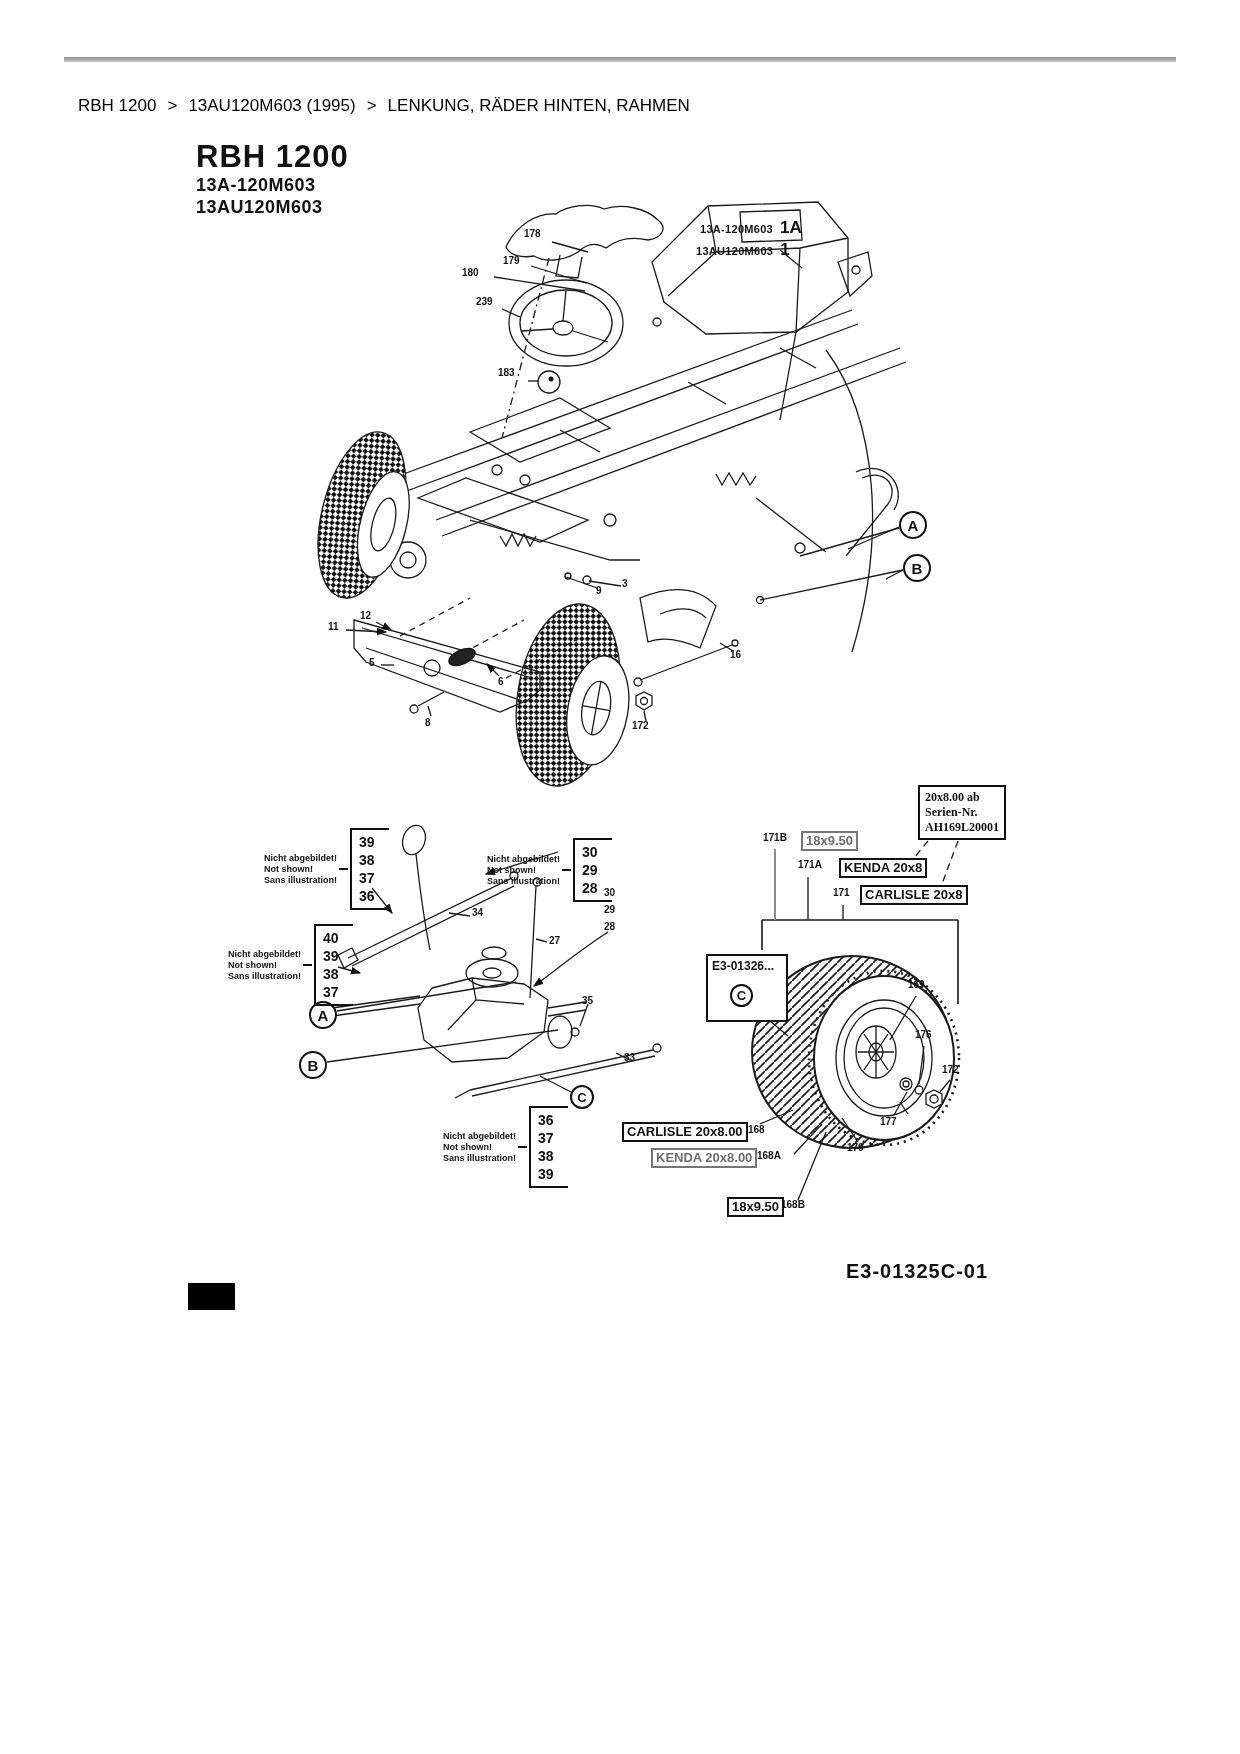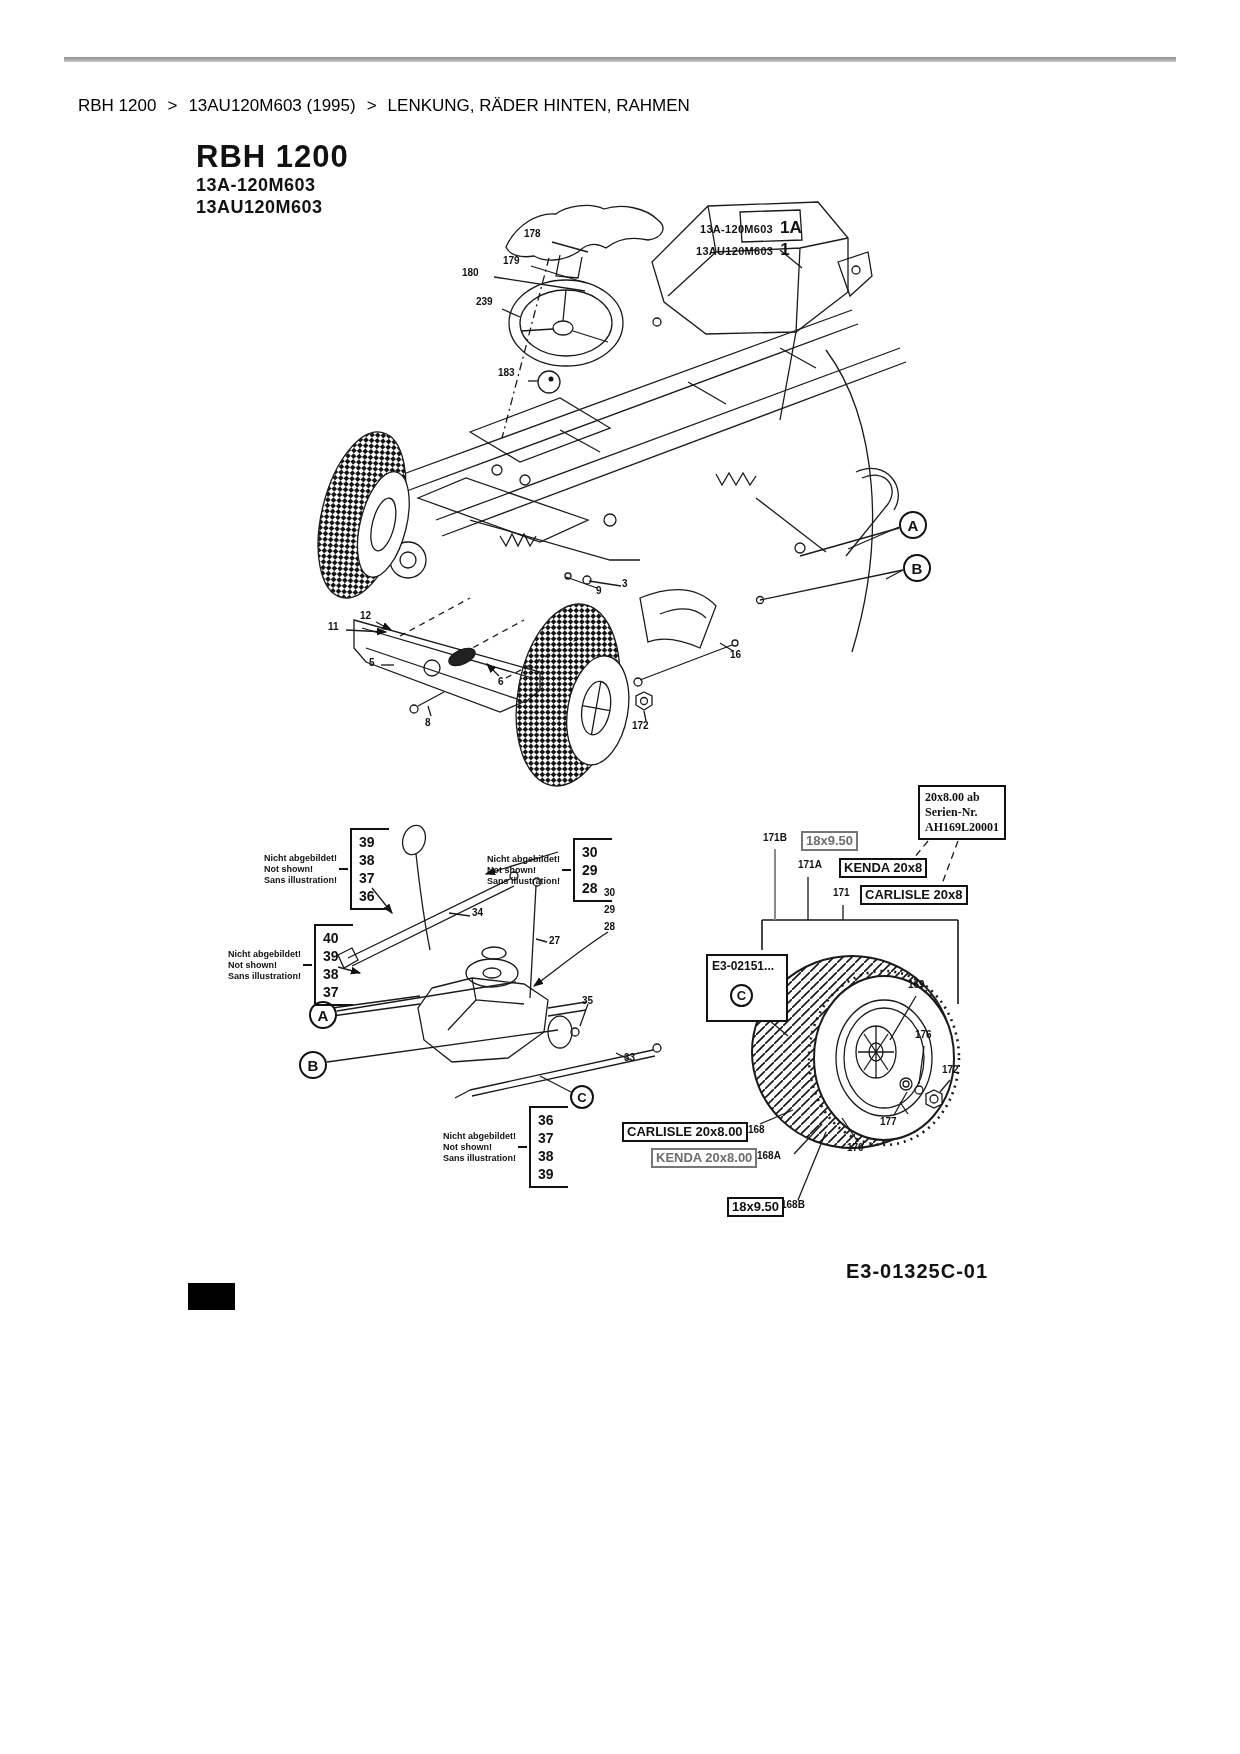--- a/index.html
+++ b/index.html
@@ -225,21 +225,21 @@
   </g>
 </svg>
 
 <div id="anno">
   <div class="serialBox">
     <div>20x8.00 ab</div>
     <div>Serien-Nr.</div>
     <div>AH169L20001</div>
   </div>
   <div class="refBox">
-    <div class="lbl">E3-02151...</div>
+    <div class="lbl">E3-01326...</div>
     <div class="circleLabel">C</div>
   </div>
 <div class="callout" style="left: 524px; top: 228px;">178</div>
     <div class="callout" style="left: 503px; top: 255px;">179</div>
     <div class="callout" style="left: 462px; top: 267px;">180</div>
     <div class="callout" style="left: 476px; top: 296px;">239</div>
     <div class="callout" style="left: 498px; top: 367px;">183</div>
     <div class="callout" style="left: 596px; top: 585px;">9</div>
     <div class="callout" style="left: 622px; top: 578px;">3</div>
     <div class="callout" style="left: 328px; top: 621px;">11</div>

